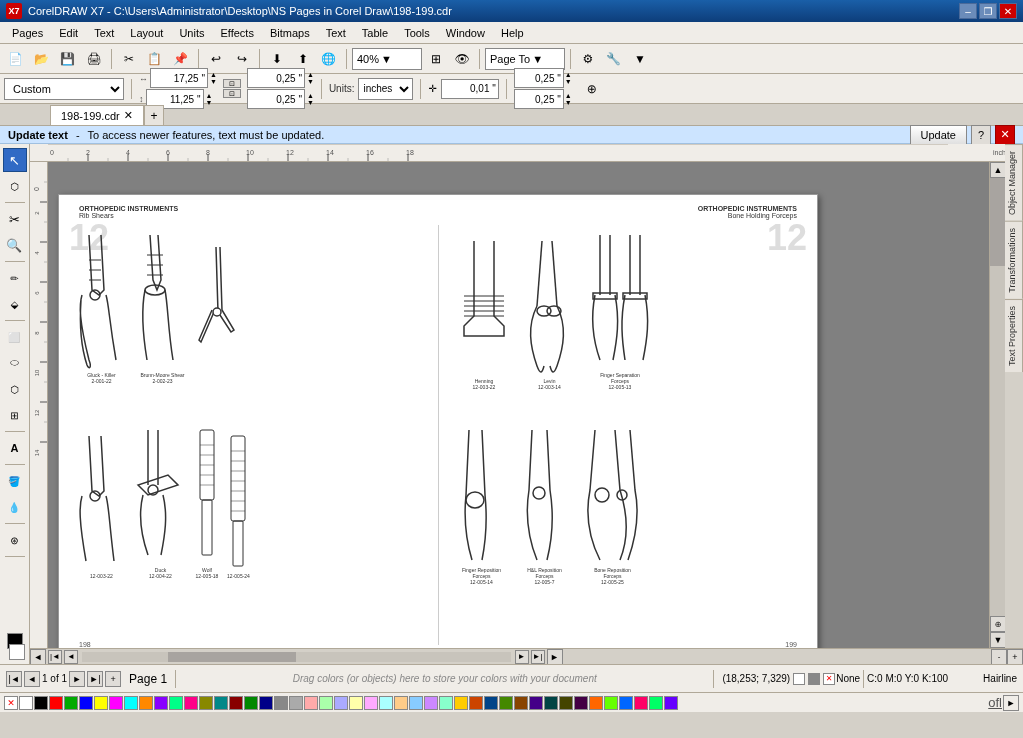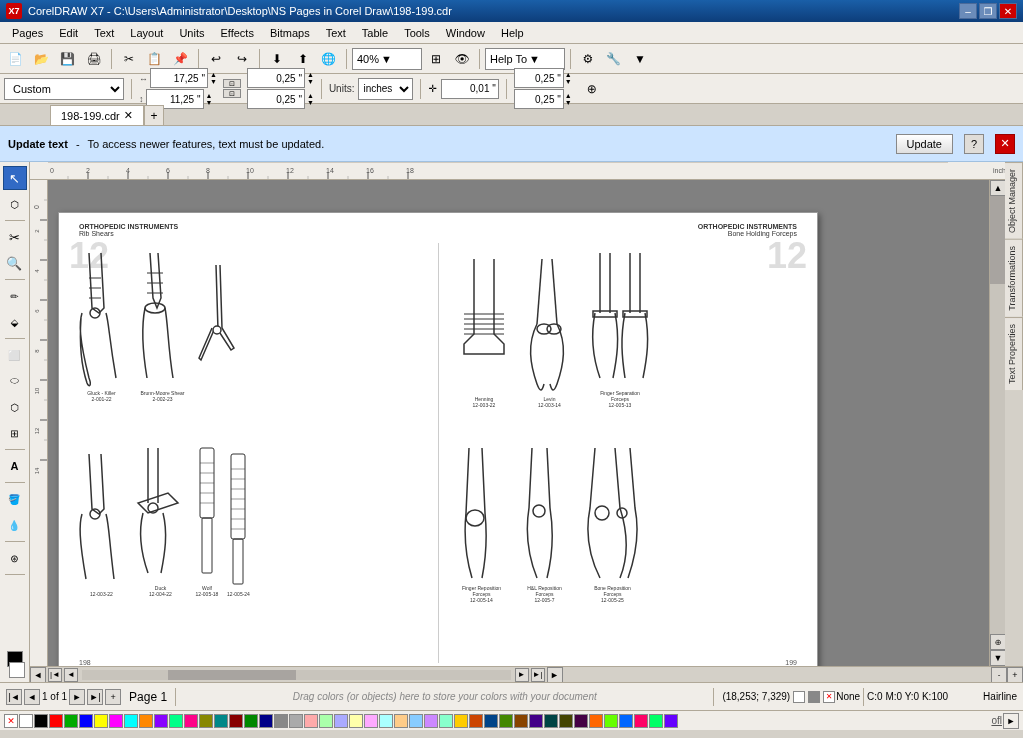--- a/index.html
+++ b/index.html
@@ -107,35 +107,35 @@
       border-bottom: none;
       padding: 2px 10px;
       font-size: 11px;
       display: flex; align-items: center; gap: 4px;
       cursor: pointer;
     }
     .doc-tab.active { background: white; }
 
     
     #update-bar {
-      height: 36px;
+      height: 18px;
       background: #cce4ff;
       display: flex;
       align-items: center;
       padding: 0 8px;
       gap: 8px;
       border-bottom: 1px solid #a0c0e0;
     }
     #update-btn {
       height: 20px; padding: 0 10px;
       background: linear-gradient(to bottom, #fff, #e0e0e0);
       border: 1px solid #888;
       font-size: 11px; cursor: pointer;
     }
-    .update-icons { display: flex; gap: 11px; margin-left: auto; }
+    .update-icons { display: flex; gap: 4px; margin-left: auto; }
 
     
     #main-area {
       display: flex;
       height: calc(738px - 22px - 22px - 30px - 30px - 22px - 26px - 28px - 30px);
     }
 
     
     #left-toolbar {
       width: 30px;
@@ -394,21 +394,21 @@
   <div class="tb-btn">🌐</div>
   <div class="tb-separator"></div>
   <div class="tb-dropdown zoom-dropdown">
     <span>40%</span>
     <span>▼</span>
   </div>
   <div class="tb-btn">⊞</div>
   <div class="tb-btn">👁</div>
   <div class="tb-separator"></div>
   <div class="tb-dropdown" style="width:80px;">
-    <span>Help To</span>
+    <span>Page To</span>
     <span>▼</span>
   </div>
   <div class="tb-separator"></div>
   <div class="tb-btn">⚙</div>
   <div class="tb-btn">🔧</div>
   <div class="tb-btn">▼</div>
 </div>
 
 <div id="props-bar">
   <select class="props-select">
@@ -894,15 +894,15 @@
   <div class="color-swatch" style="background:#440088;"></div>
   <div class="color-swatch" style="background:#004444;"></div>
   <div class="color-swatch" style="background:#444400;"></div>
   <div class="color-swatch" style="background:#440044;"></div>
   <div class="color-swatch" style="background:#ff6600;"></div>
   <div class="color-swatch" style="background:#66ff00;"></div>
   <div class="color-swatch" style="background:#0066ff;"></div>
   <div class="color-swatch" style="background:#ff0066;"></div>
   <div class="color-swatch" style="background:#00ff66;"></div>
   <div class="color-swatch" style="background:#6600ff;"></div>
-  <div style="margin-left:auto;font-size:10px;color:#555;cursor:pointer;text-decoration:underline;">ofl</div>
+  <div style="margin-left:auto;font-size:13px;color:#555;cursor:pointer;text-decoration:underline;">ofl</div>
   <div style="width:16px;height:16px;border:1px solid #888;display:flex;align-items:center;justify-content:center;cursor:pointer;font-size:9px;">►</div>
 </div>
 
 </body></html>

